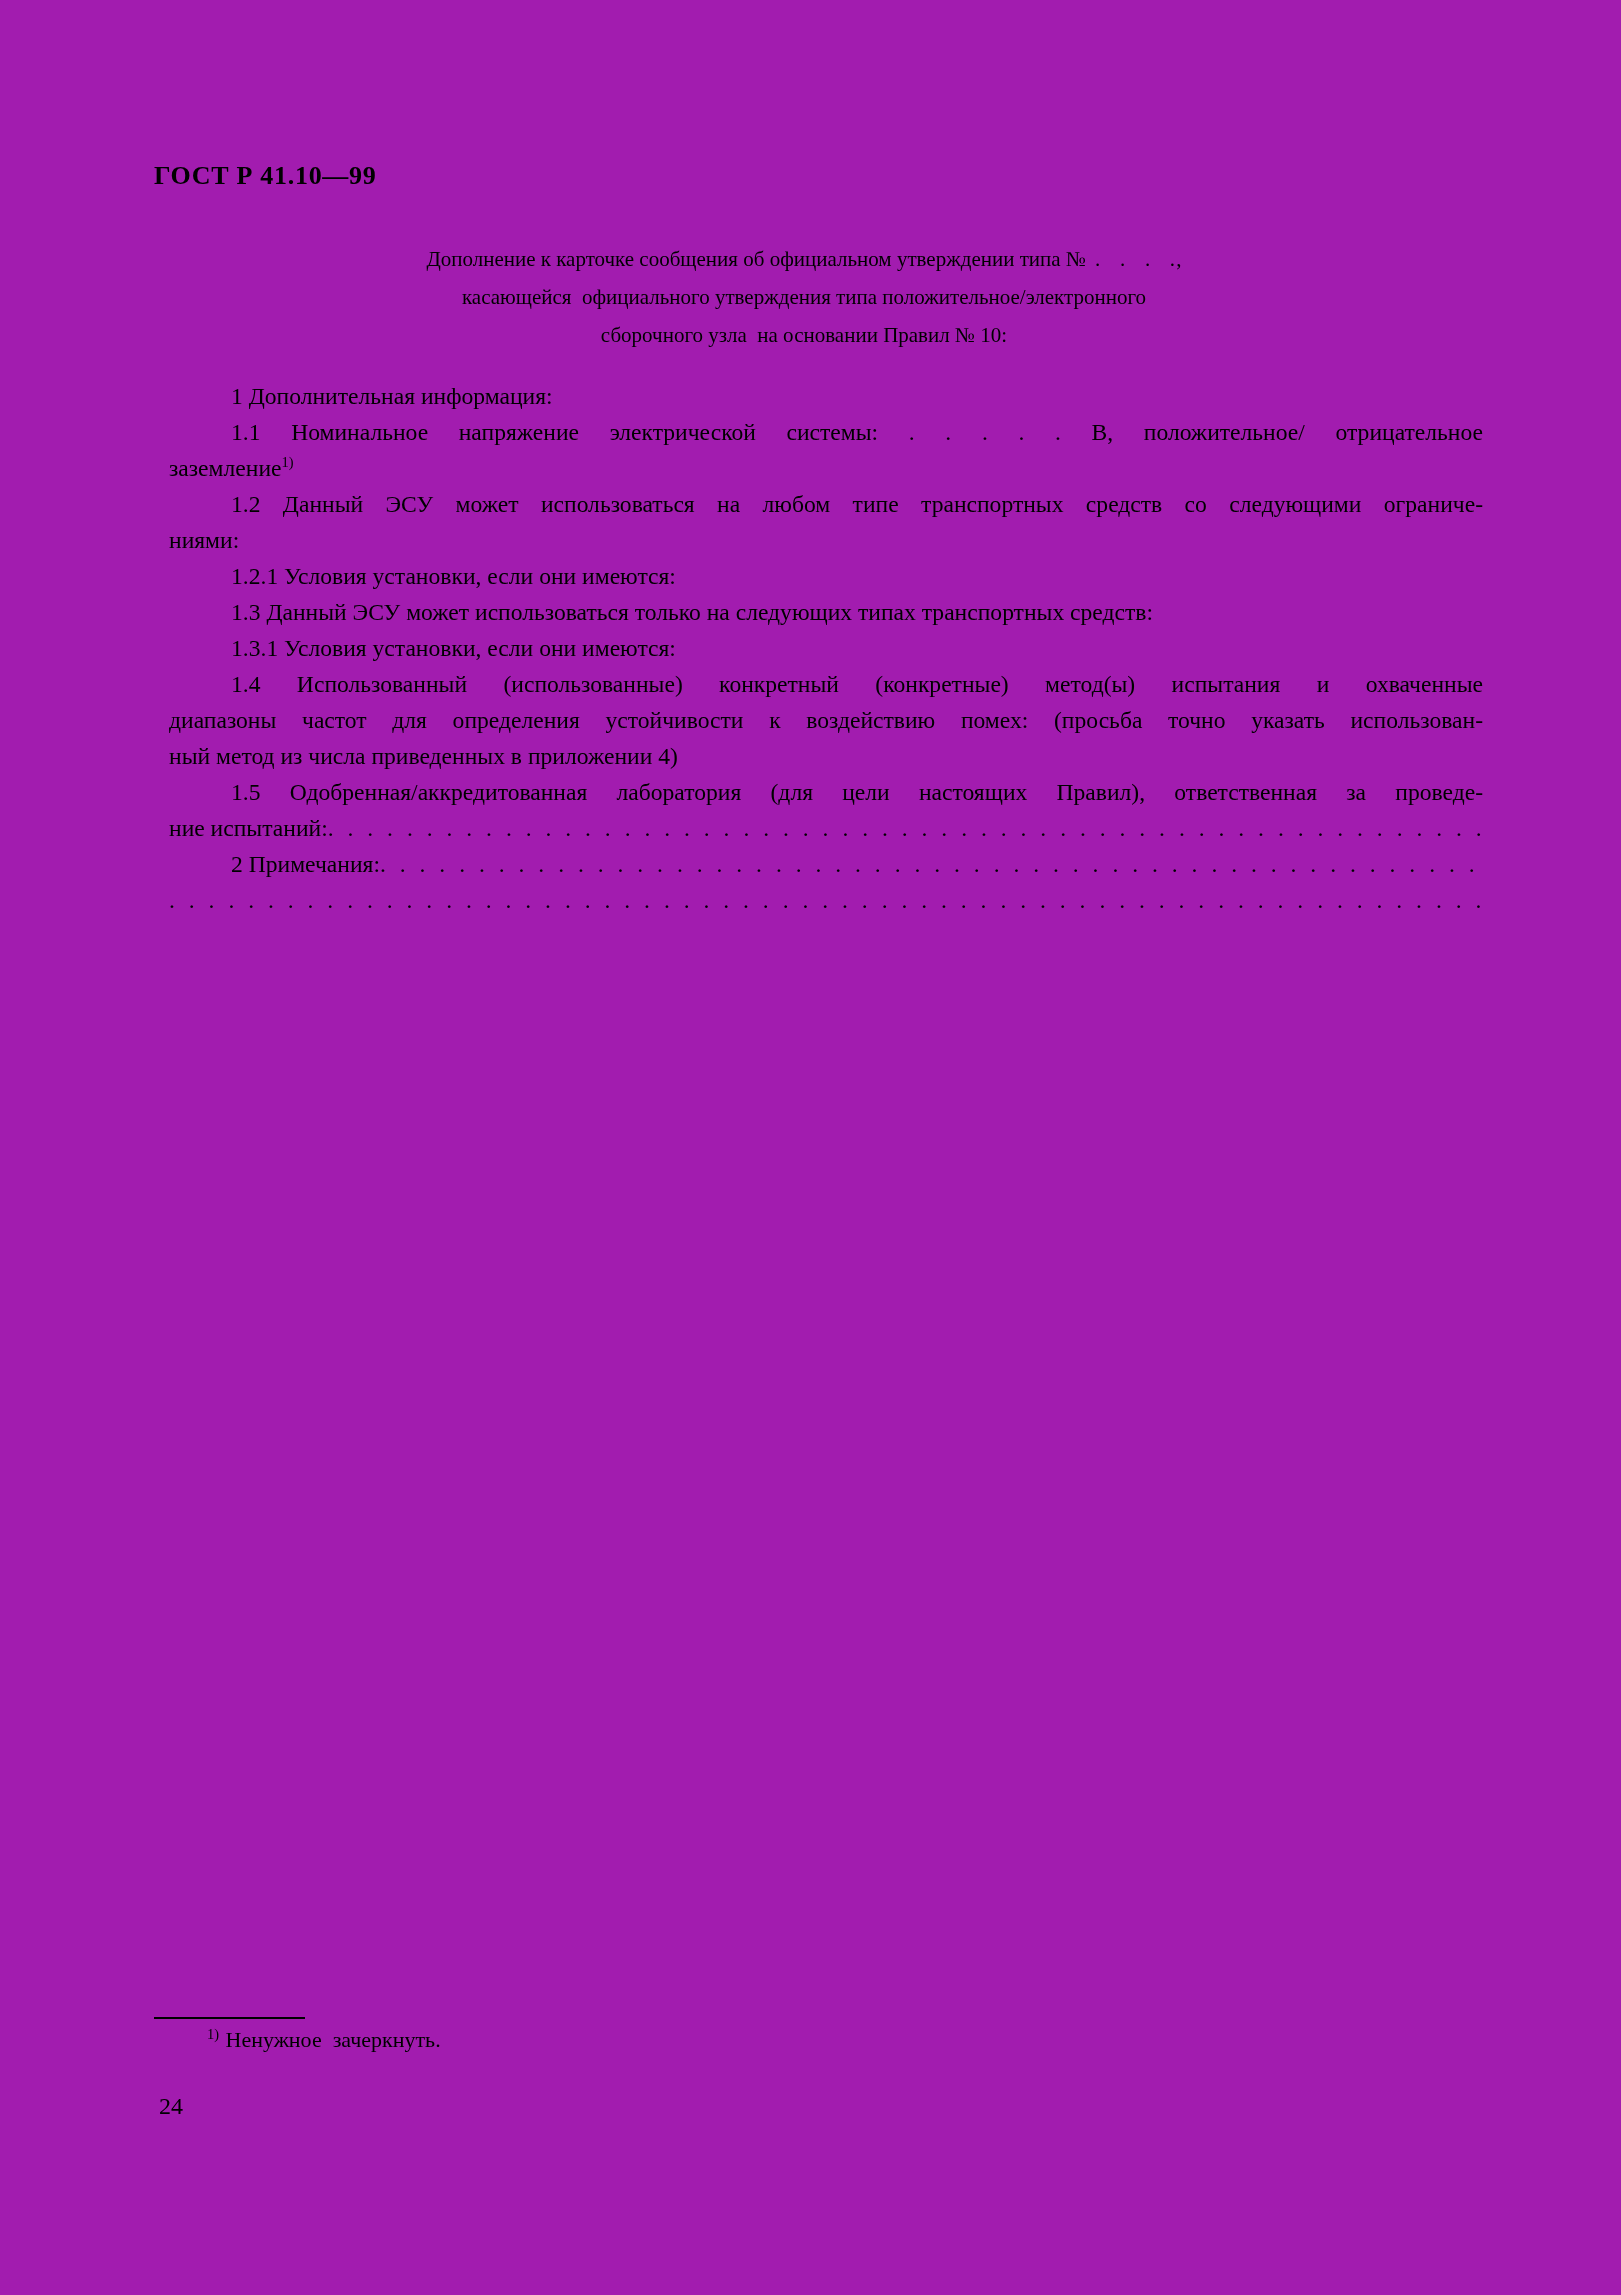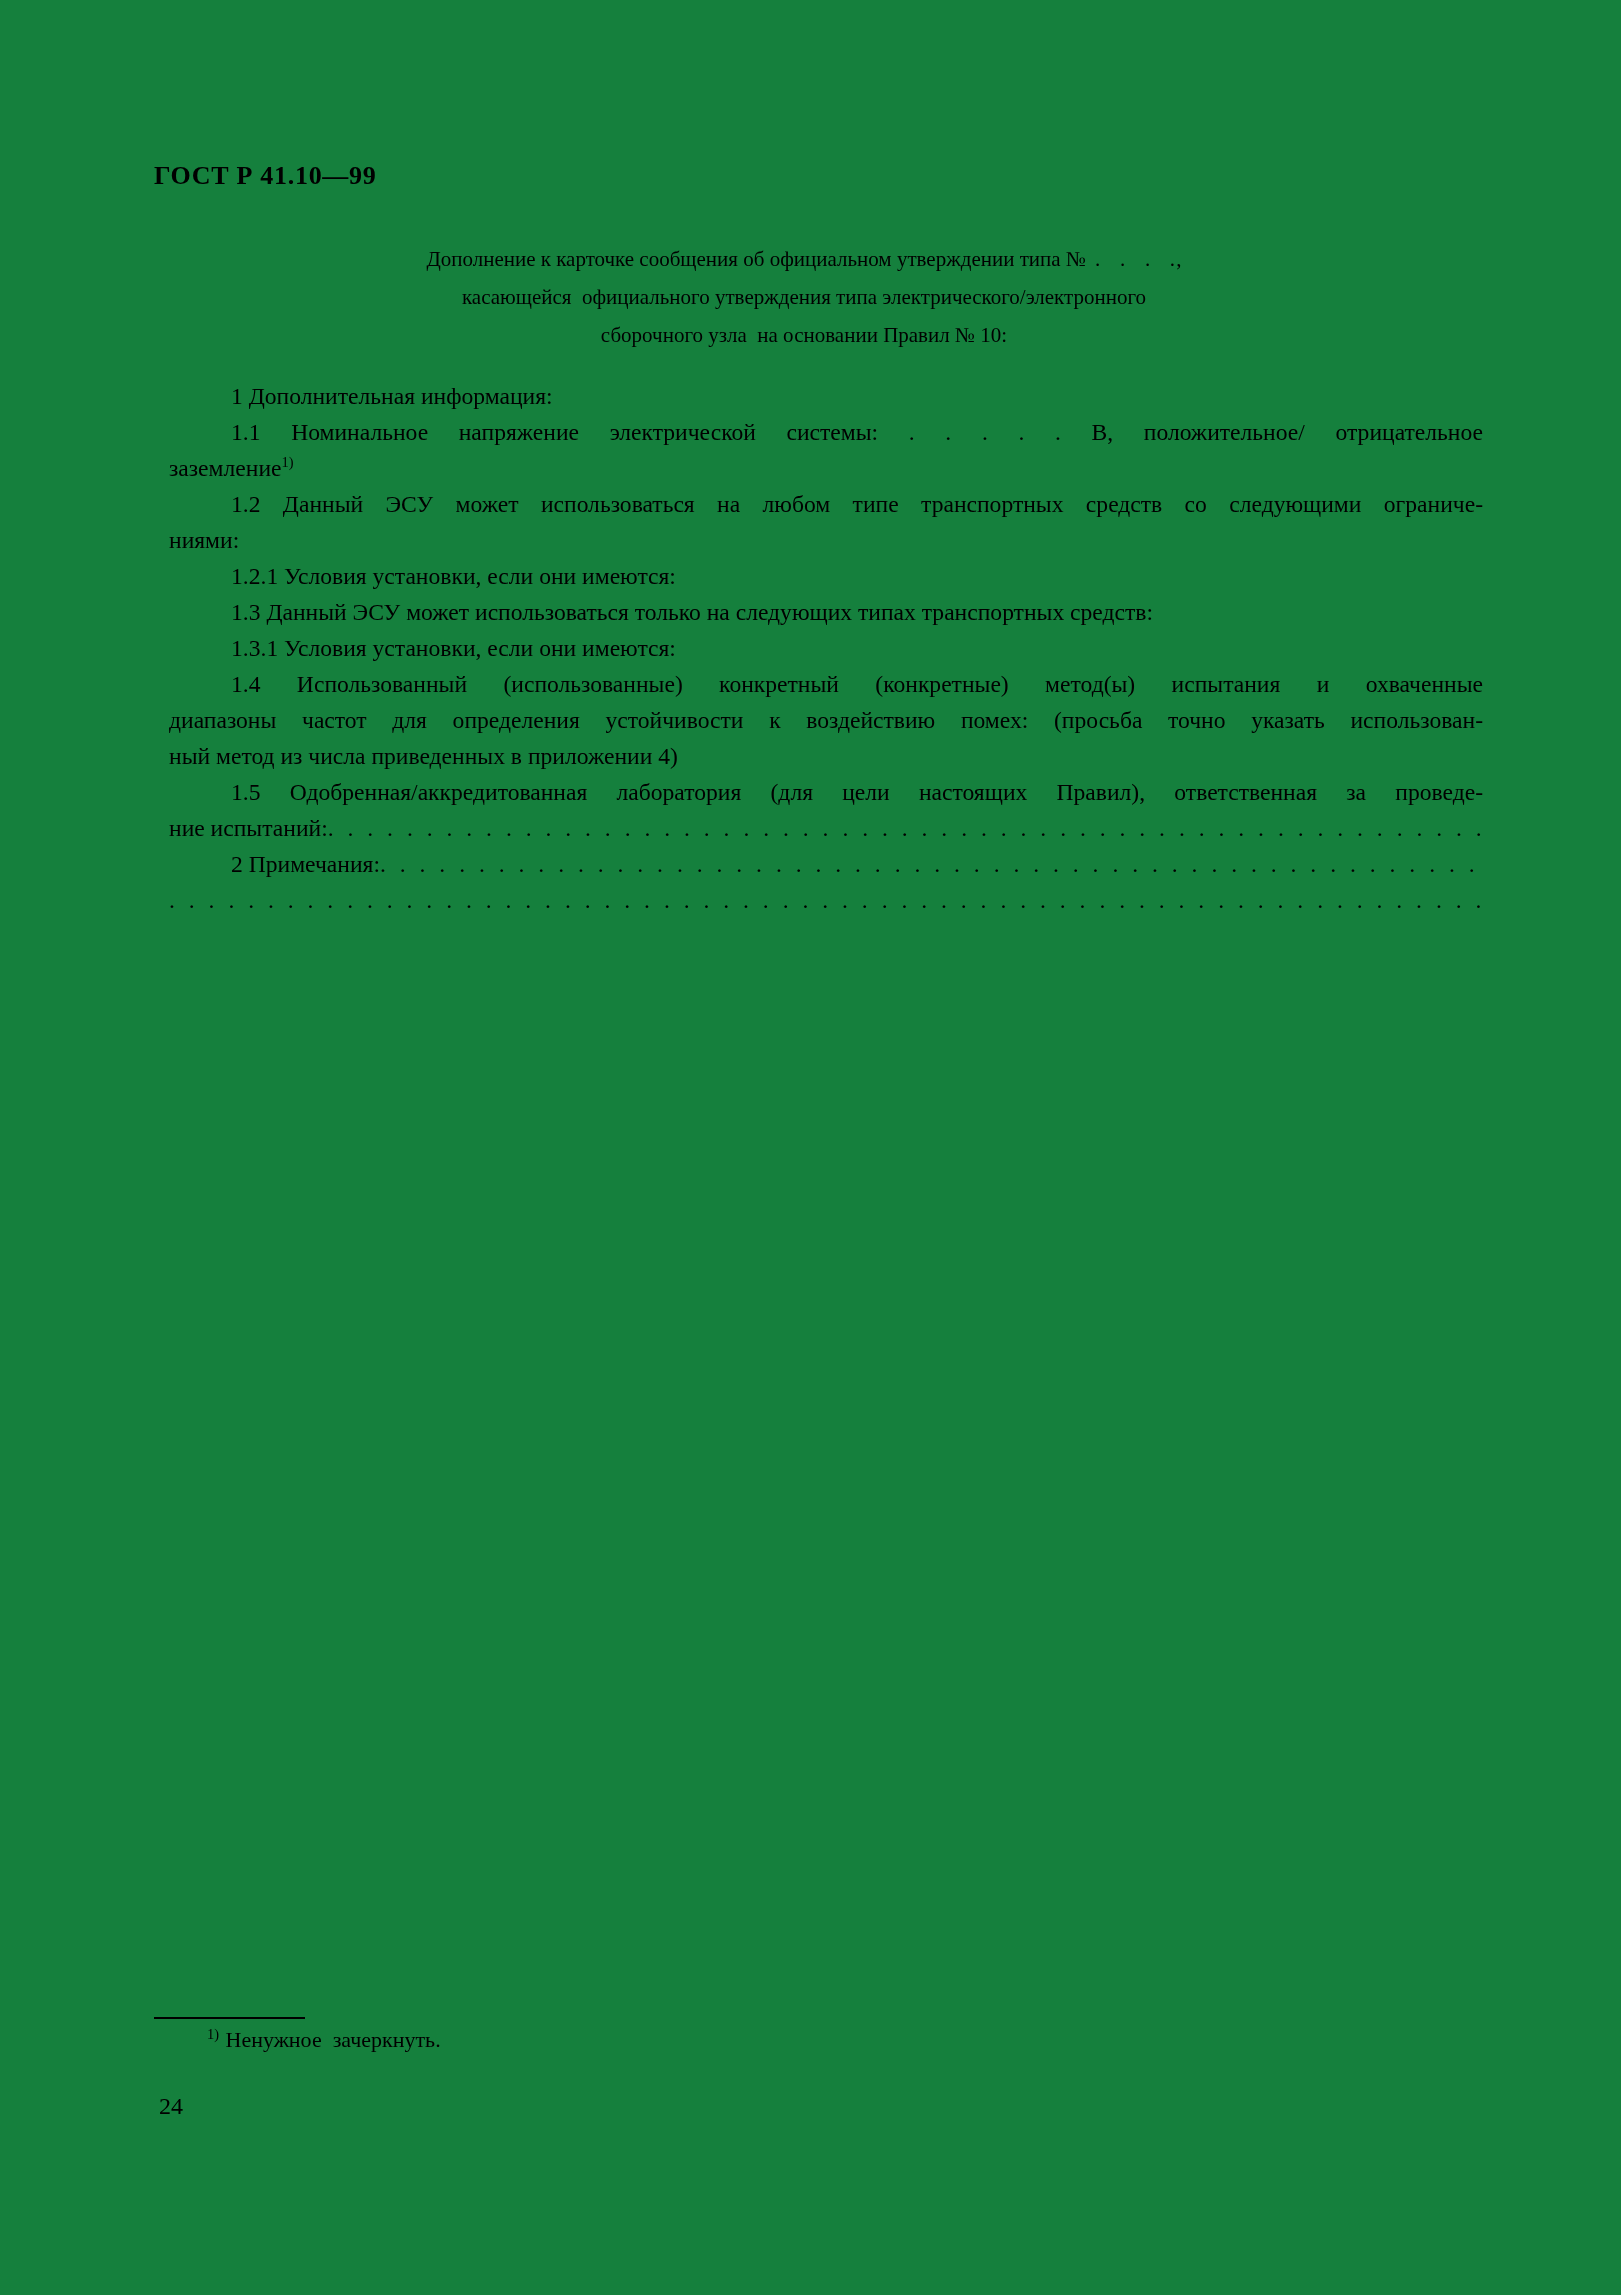--- a/index.html
+++ b/index.html
@@ -5,21 +5,21 @@
   html, body { margin: 0; padding: 0; }
   body {
     width: 1621px; height: 2295px;
     background: #ffffff;
     font-family: "Liberation Serif", "DejaVu Serif", serif;
     color: #000;
   }
   .page {
     position: relative;
     width: 1621px; height: 2295px;
-    background: #15803d;
+    background: #a21caf;
     overflow: hidden;
   }
   .gost-header {
     position: absolute; left: 154px; top: 161px;
     font-size: 26px; font-weight: 700; letter-spacing: 0.7px;
     white-space: pre;
   }
   .title-block {
     position: absolute; left: 148px; top: 240px; width: 1312px;
     font-size: 21px; line-height: 38px;
@@ -65,21 +65,21 @@
 </style>
 </head>
 <body>
 
 <div class="page">
 
   <div class="gost-header">ГОСТ Р 41.10—99</div>
 
   <div class="title-block">
     <div class="t-line"><span>Дополнение к карточке сообщения об официальном утверждении типа №</span><span class="wide-dots">. . . .</span><span>,</span></div>
-    <div class="t-line">касающейся  официального утверждения типа электрического/электронного</div>
+    <div class="t-line">касающейся  официального утверждения типа положительное/электронного</div>
     <div class="t-line">сборочного узла  на основании Правил № 10:</div>
   </div>
 
   <div class="body-block">
     <div class="b-line ind">1 Дополнительная информация:</div>
     <div class="b-line ind just">1.1 Номинальное напряжение электрической системы: . . . . . В, положительное/ отрицательное</div>
     <div class="b-line"><span>заземление</span><sup class="fn">1)</sup></div>
     <div class="b-line ind just">1.2 Данный ЭСУ может использоваться на любом типе транспортных средств со следующими ограниче-</div>
     <div class="b-line">ниями:</div>
     <div class="b-line ind">1.2.1 Условия установки, если они имеются:</div>

